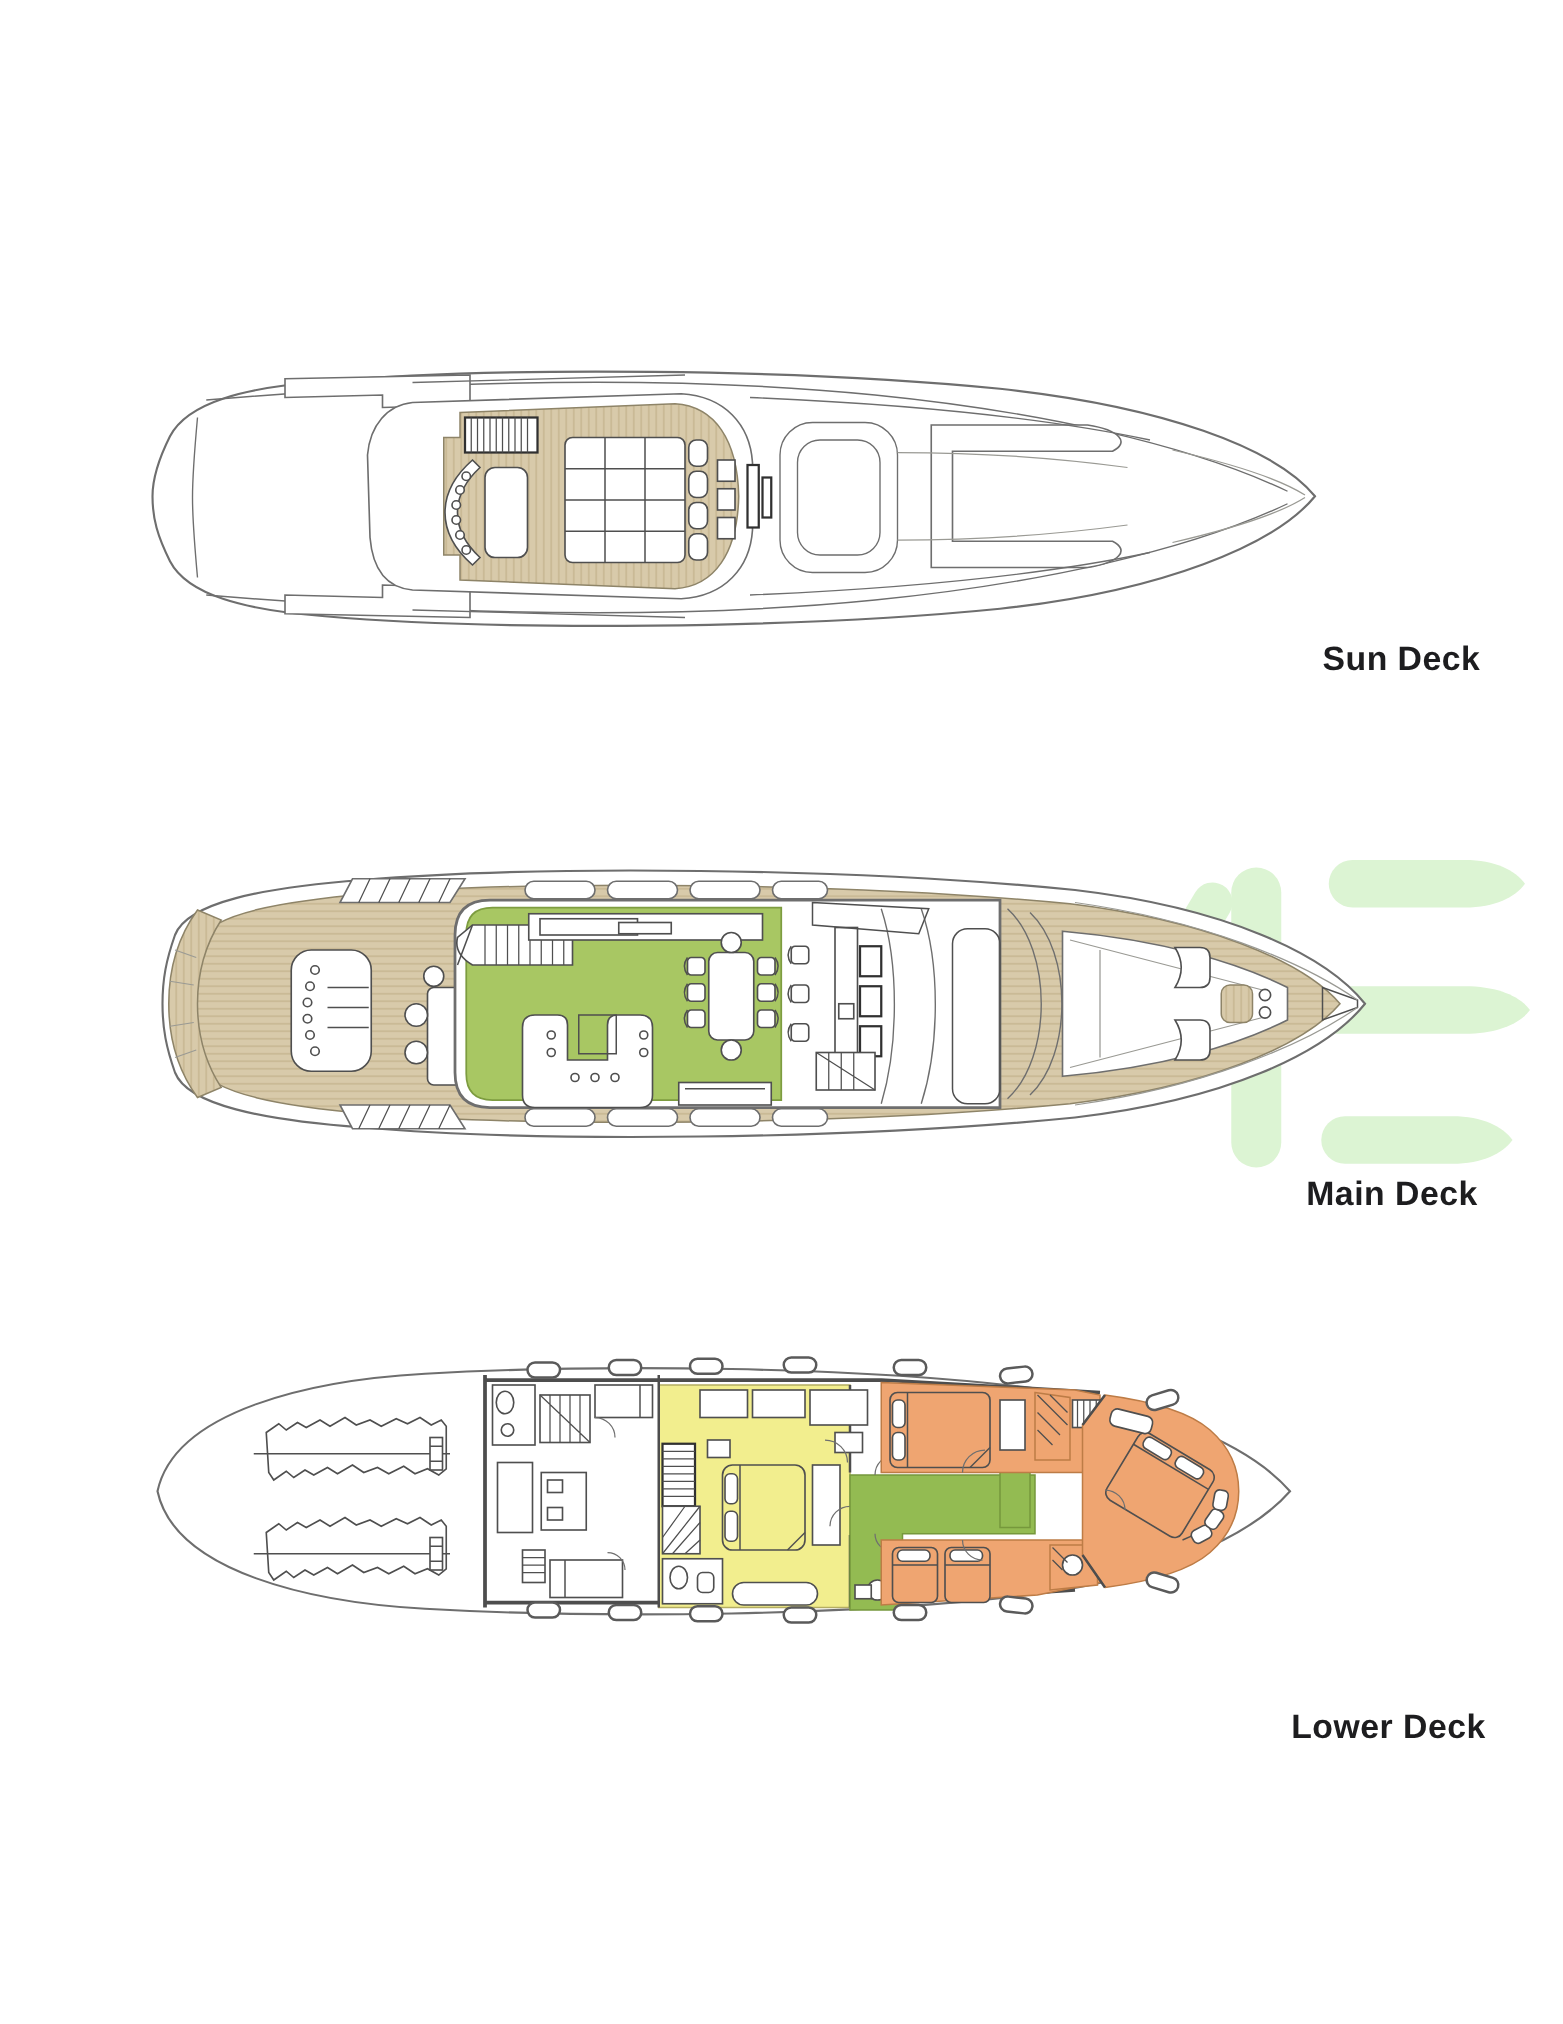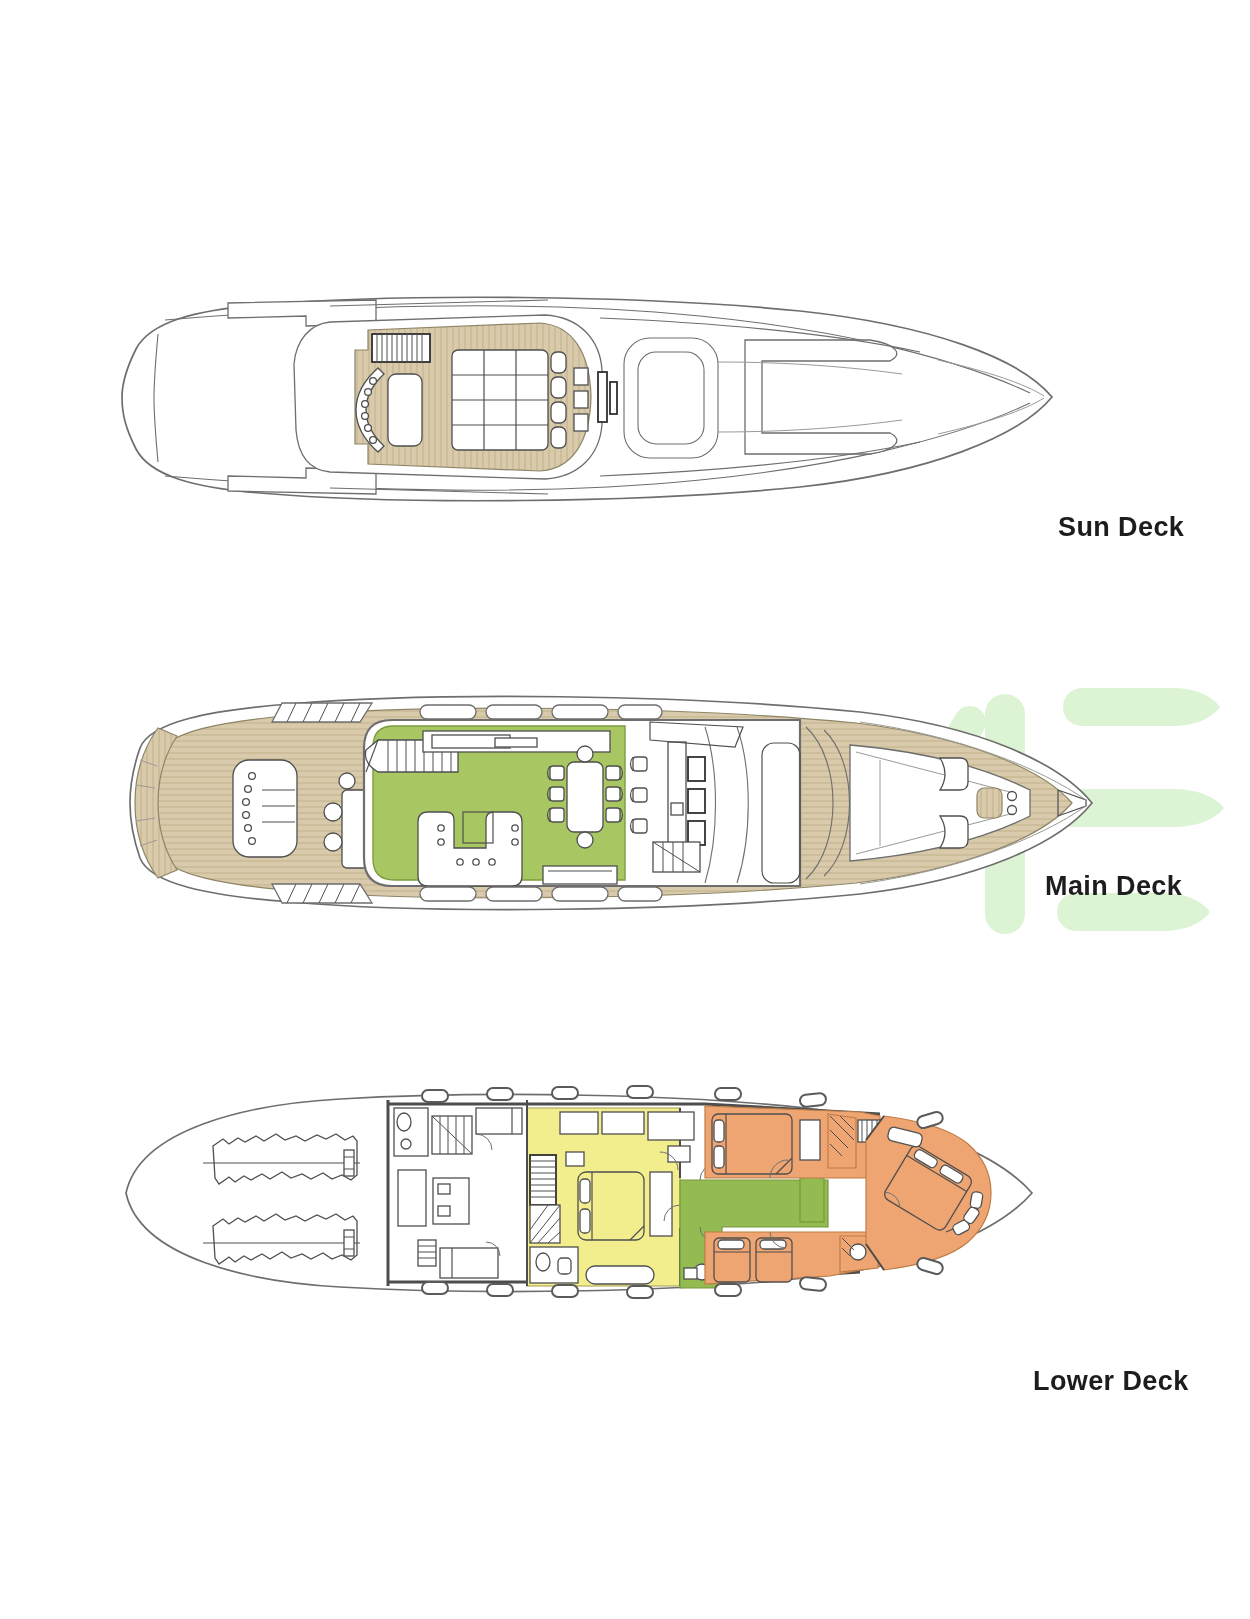--- a/index.html
+++ b/index.html
@@ -398,16 +398,16 @@
       <use href="#porthole" transform="translate(565,1291)"></use>
       <use href="#porthole" transform="translate(640,1292)"></use>
       <use href="#porthole" transform="translate(728,1290)"></use>
       <use href="#porthole" transform="translate(813,1284) rotate(6)"></use>
       <use href="#porthole" transform="translate(930,1266) rotate(17)"></use>
     </g>
   </g>
 </svg>
 
 <div class="deck-label" style="left:1058px;top:512px">Sun Deck</div>
-<div class="deck-label" style="left:1045px;top:871px">Main Deck</div>
+<div class="deck-label" style="left:1045px;top:940px">Main Deck</div>
 <div class="deck-label" style="left:1033px;top:1366px">Lower Deck</div>
 
 </div>
 
 </body></html>

